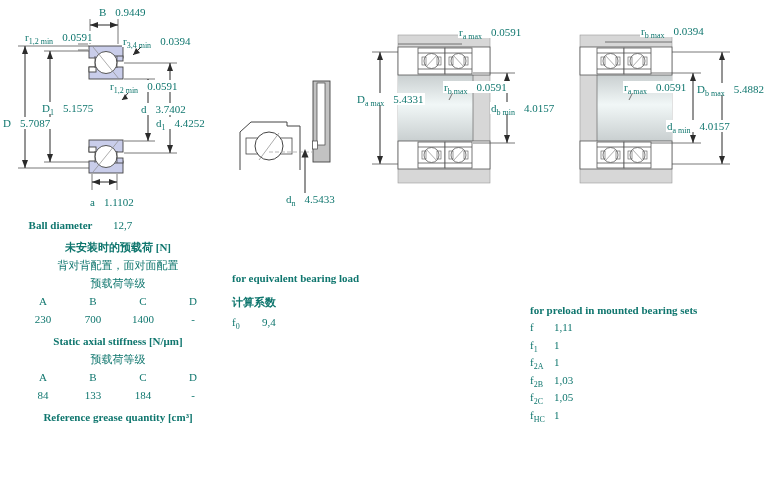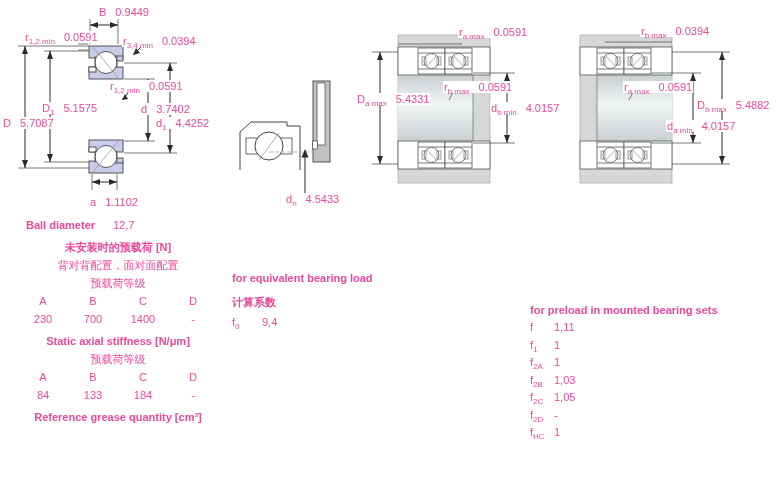--- a/index.html
+++ b/index.html
@@ -1,17 +1,17 @@
 <!DOCTYPE html>
 <html><head>
 <meta charset="utf-8">
 <style>
   html,body{margin:0;padding:0;background:#fff;}
   .page{position:relative;width:781px;height:494px;background:#fff;overflow:hidden;
-        font-family:Liberation Sans, sans-serif;color:#ec4899;}
+        font-family:Liberation Serif, serif;color:#0f766e;}
   svg{position:absolute;}
   
   .dim{position:absolute;font-size:11px;line-height:12px;white-space:nowrap;
        background:#fff;padding:0 1px;}
   .dim sub,.sym sub{font-size:8px;vertical-align:-2.5px;line-height:0;}
   .dim .val{margin-left:9px;}
   
   .specs{position:absolute;font-size:11px;line-height:18px;}
   .specs-left{left:8px;top:216px;width:220px;text-align:center;}
   .specs-mid{left:232px;top:264px;width:250px;line-height:20px;}
@@ -209,21 +209,21 @@
   <div class="dim" style="left:2px;top:117px"><span class="sym">D</span><sub></sub><span class="val">5.7087</span></div>
   <div class="dim" style="left:155px;top:117px"><span class="sym">d</span><sub>1</sub><span class="val">4.4252</span></div>
   <div class="dim" style="left:89px;top:196px"><span class="sym">a</span><sub></sub><span class="val">1.1102</span></div>
   <div class="dim" style="left:285px;top:193px"><span class="sym">d</span><sub>n</sub><span class="val">4.5433</span></div>
   <div class="dim" style="left:458px;top:26px"><span class="sym">r</span><sub>a max</sub><span class="val">0.0591</span></div>
   <div class="dim" style="left:356px;top:93px"><span class="sym">D</span><sub>a max</sub><span class="val">5.4331</span></div>
   <div class="dim" style="left:443px;top:81px"><span class="sym">r</span><sub>b max</sub><span class="val">0.0591</span></div>
   <div class="dim" style="left:490px;top:102px"><span class="sym">d</span><sub>b min</sub><span class="val">4.0157</span></div>
   <div class="dim" style="left:640px;top:25px"><span class="sym">r</span><sub>b max</sub><span class="val">0.0394</span></div>
   <div class="dim" style="left:623px;top:81px"><span class="sym">r</span><sub>a max</sub><span class="val">0.0591</span></div>
-  <div class="dim" style="left:696px;top:99px"><span class="sym">D</span><sub>b max</sub><span class="val">5.4882</span></div>
+  <div class="dim" style="left:696px;top:83px"><span class="sym">D</span><sub>b max</sub><span class="val">5.4882</span></div>
   <div class="dim" style="left:666px;top:120px"><span class="sym">d</span><sub>a min</sub><span class="val">4.0157</span></div>
 
   <div class="specs specs-left">
     <div class="srow">
         <span class="slbl">Ball diameter</span>
         <span>12,7</span>
       </div>
     <div class="h">未安装时的预载荷 [N]</div>
     <div>背对背配置，面对面配置</div>
     <div>预载荷等级</div>
@@ -261,22 +261,18 @@
       </div>
     <div class="srow frow">
         <span class="flbl2 sym"><span>f</span><sub>2B</sub></span>
         <span>1,03</span>
       </div>
     <div class="srow frow">
         <span class="flbl2 sym"><span>f</span><sub>2C</sub></span>
         <span>1,05</span>
       </div>
     <div class="srow frow">
-        <span class="flbl2 sym"><span>f</span><sub>2D</sub></span>
-        <span>-</span>
-      </div>
-    <div class="srow frow">
         <span class="flbl2 sym"><span>f</span><sub>HC</sub></span>
         <span>1</span>
       </div>
   </div>
 
 </div>
 
 </body></html>

